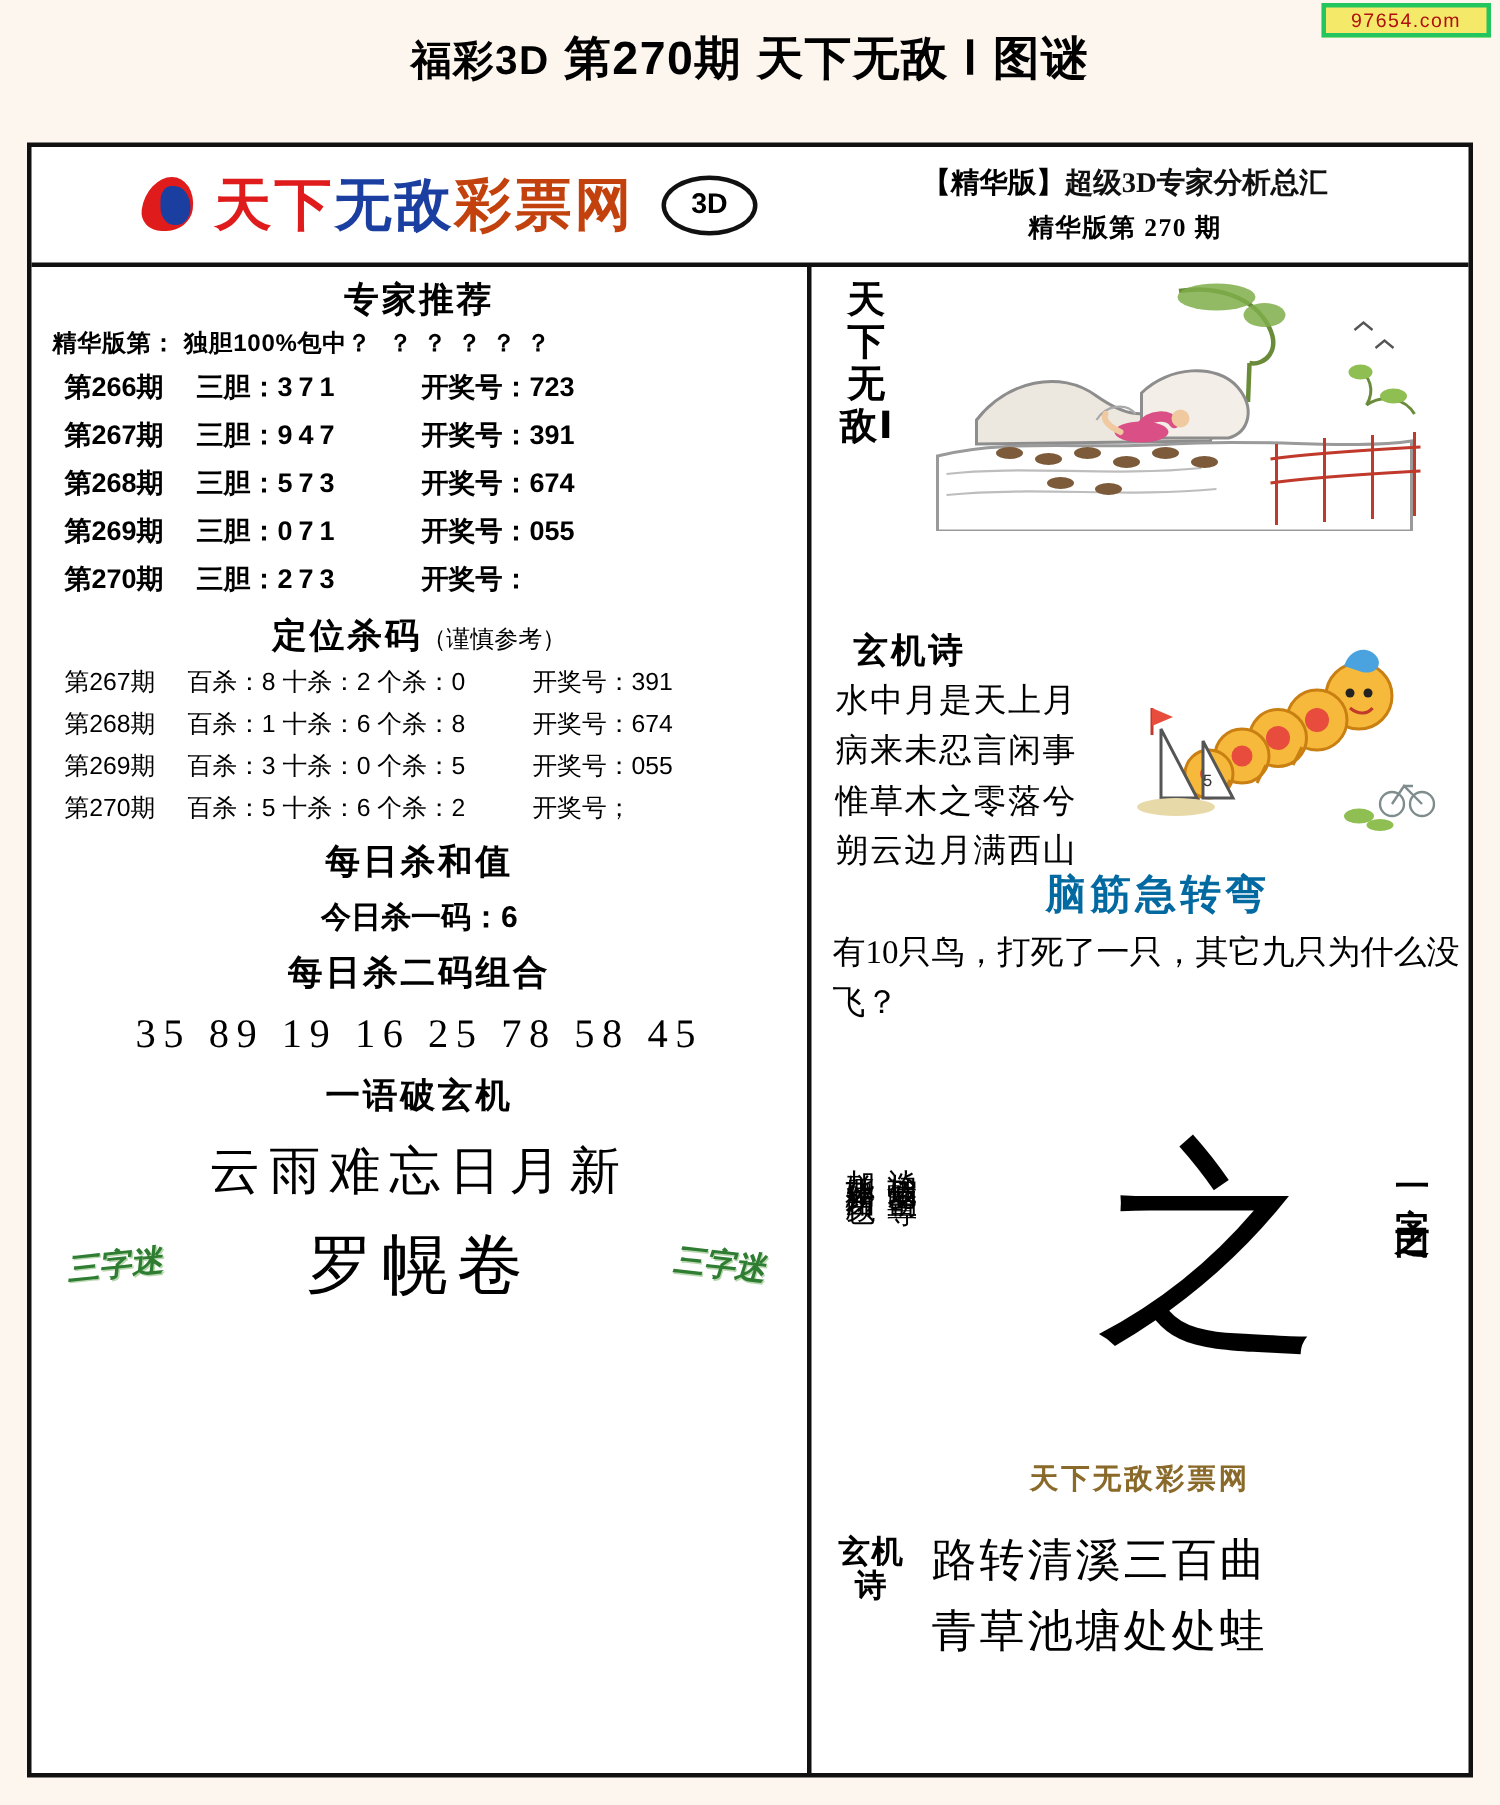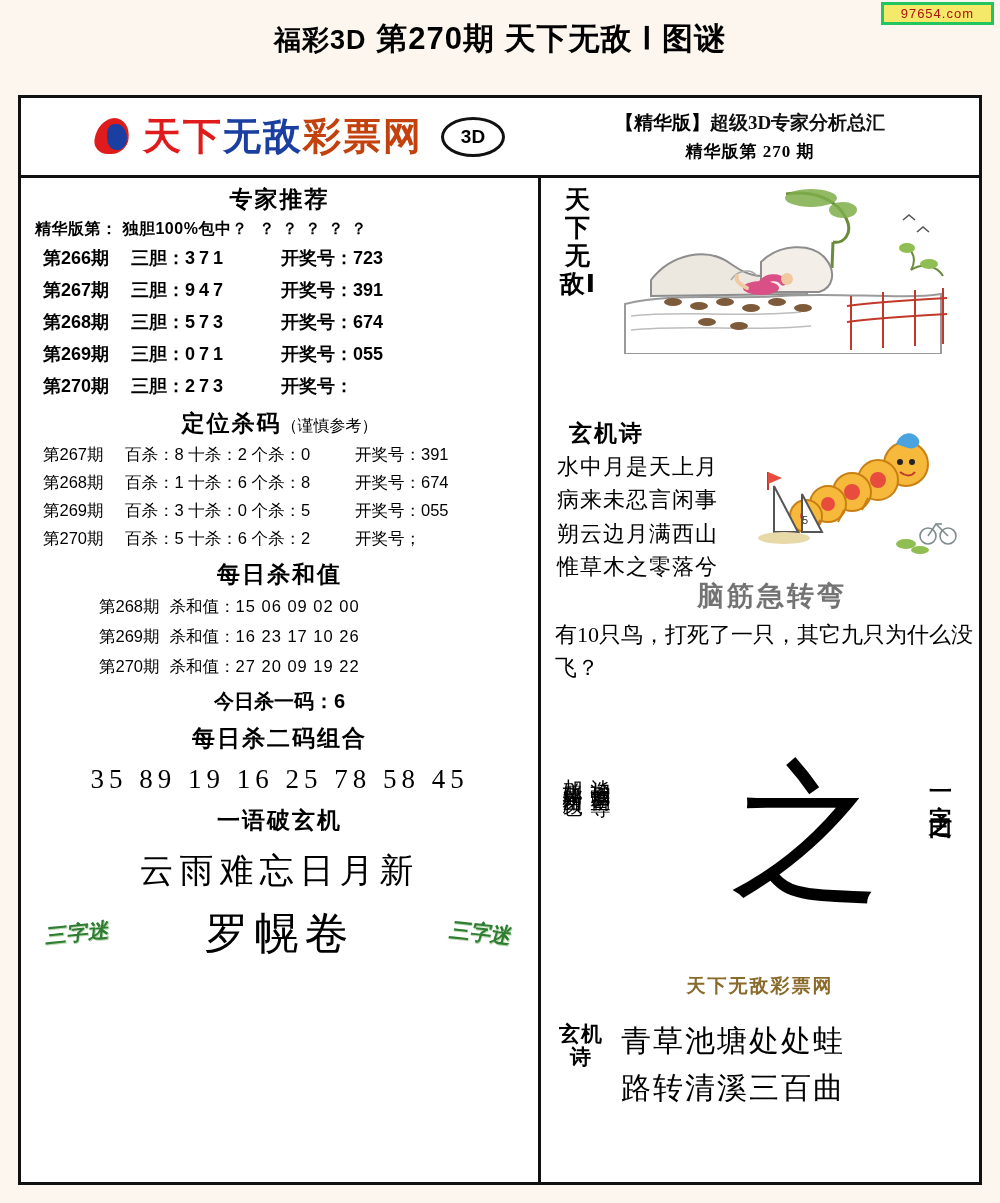--- a/index.html
+++ b/index.html
@@ -260,21 +260,21 @@
     left: 215px; top: 250px;
     width: 215px; height: 135px;
   }
   .brain-title {
     position: absolute;
     left: 0; right: 0; top: 400px;
     text-align: center;
     font-size: 27px;
     font-weight: bold;
     letter-spacing: 3px;
-    color: #737373;
+    color: #0369a1;
     font-family: "DejaVu Sans", "Liberation Sans", sans-serif;
     margin-left: 24px;
   }
   .brain-body {
     position: absolute;
     left: 14px; top: 440px;
     width: 420px;
     font-size: 22px;
     line-height: 1.5;
   }
@@ -431,31 +431,20 @@
           <span class="kj"><span>开奖号：</span><span>055</span></span>
         </div>
         <div class="kill-row">
           <span class="issue">第270期</span>
           <span class="vals">百杀：5 十杀：6 个杀：2</span>
           <span class="kj"><span>开奖号；</span><span></span></span>
         </div>
       </div>
 
       <div class="sec-title">每日杀和值</div>
-      <div>
-        <div class="hz-row">
-          <span class="issue">第268期</span><span>杀和值：</span><span class="nums">15 06 09 02 00</span>
-        </div>
-        <div class="hz-row">
-          <span class="issue">第269期</span><span>杀和值：</span><span class="nums">16 23 17 10 26</span>
-        </div>
-        <div class="hz-row">
-          <span class="issue">第270期</span><span>杀和值：</span><span class="nums">27 20 09 19 22</span>
-        </div>
-      </div>
 
       <div class="one-kill">今日杀一码：6</div>
 
       <div class="sec-title">每日杀二码组合</div>
       <div class="two-kill-nums">35 89 19 16 25 78 58 45</div>
 
       <div class="sec-title">一语破玄机</div>
       <div class="yuyu-text">云雨难忘日月新</div>
 
       <div class="sanzimi-row">
@@ -515,22 +504,22 @@
           </g>
           <ellipse cx="318" cy="80" rx="9" ry="5" fill="#8fbf52"></ellipse>
           <ellipse cx="296" cy="64" rx="8" ry="5" fill="#8fbf52"></ellipse>
         </svg>
       </div>
 
       <div class="xuanji-title">玄机诗</div>
       <div class="xuanji-lines">
         <div>水中月是天上月</div>
         <div>病来未忍言闲事</div>
+        <div>惟草木之零落兮</div>
         <div>朔云边月满西山</div>
-        <div>惟草木之零落兮</div>
       </div>
 
       <div class="caterpillar">
         <svg width="215" height="135" viewBox="0 0 215 135" xmlns="http://www.w3.org/2000/svg">
           <rect width="215" height="135" fill="#ffffff"></rect>
           <g>
             <circle cx="150" cy="36" r="22" fill="#f6b93b" stroke="#c97f12" stroke-width="2"></circle>
             <path d="M140 16 C144 4 156 2 162 10 C166 16 160 22 152 20 Z" fill="#4aa3df"></path>
             <circle cx="144" cy="34" r="3" fill="#222"></circle>
             <circle cx="156" cy="34" r="3" fill="#222"></circle>
@@ -579,20 +568,20 @@
         <div class="pcol">却嫌脂粉污颜色</div>
       </div>
 
       <div class="big-char">之</div>
       <div class="yzzd">一字之曰</div>
 
       <div class="site-sub">天下无敌彩票网</div>
 
       <div class="xjs-badge">玄机诗</div>
       <div class="xjs-lines">
+        <div>路转清溪三百曲</div>
         <div>青草池塘处处蛙</div>
-        <div>路转清溪三百曲</div>
       </div>
 
     </div>
 
   </div>
 </div>
 
 </body></html>

